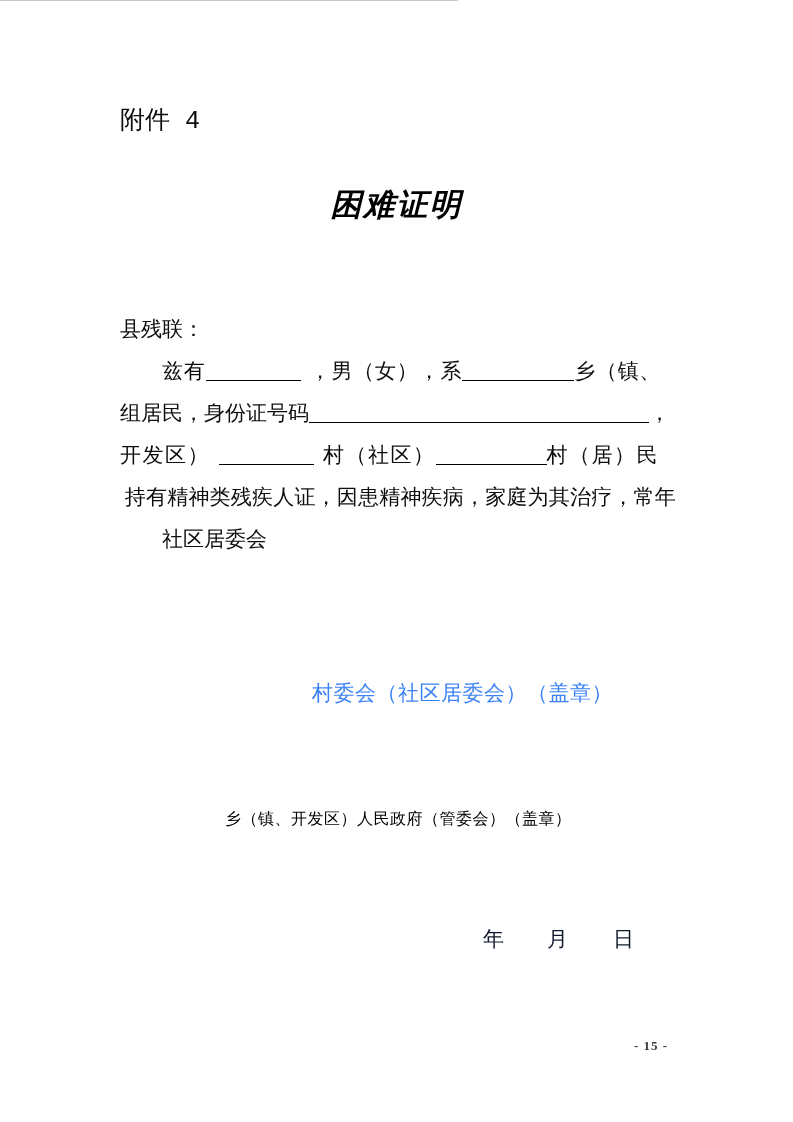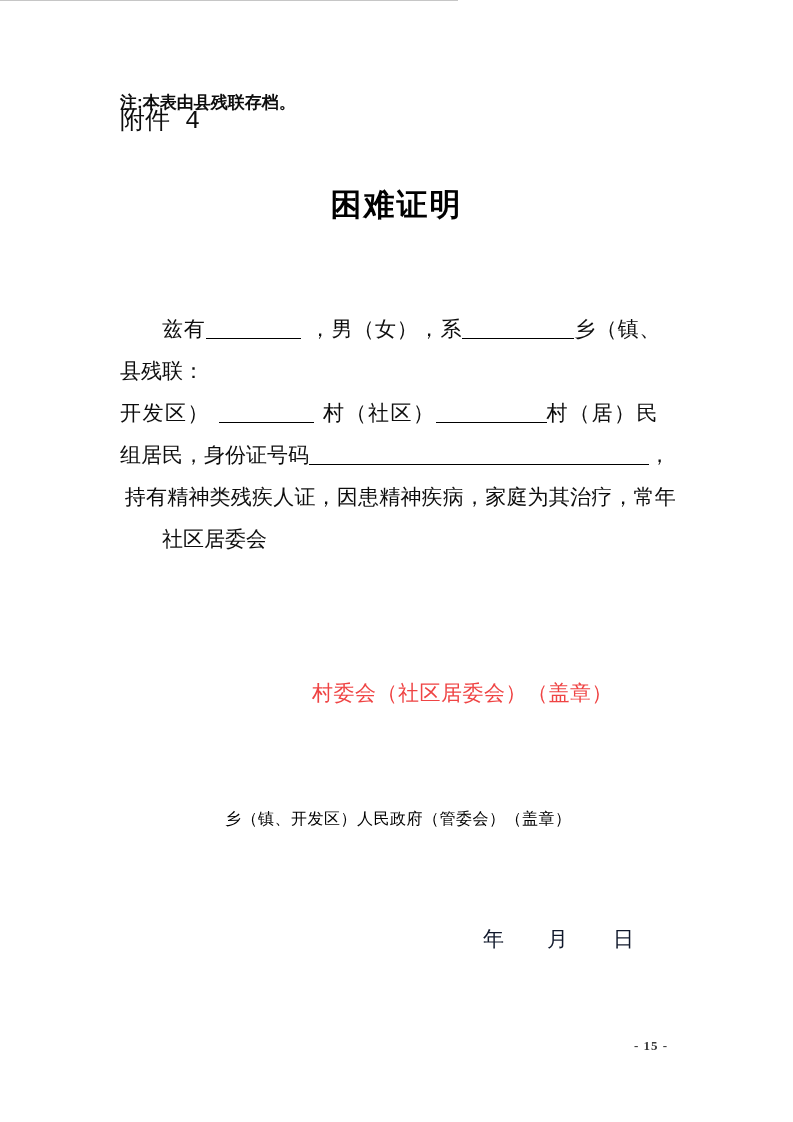--- a/index.html
+++ b/index.html
@@ -44,20 +44,21 @@
   .doc-title {
     position: absolute;
     left: 0; top: 186px;
     width: 793px;
     text-align: center;
     font-size: 31px;
     font-weight: bold;
     letter-spacing: 2px;
     line-height: 38px;
     color: #000000;
+    font-style: italic;
   }
 
   .content {
     position: absolute;
     left: 120px; top: 308px;
     width: 556px;
     font-size: 21px;
     line-height: 42px;
     color: #0d0d0d;
   }
@@ -79,21 +80,21 @@
   .b4 { width: 111px; }
   .b5 { width: 340px; }
   .sp { display: inline-block; width: 9px; }
 
   .sig-village {
     position: absolute;
     left: 312px; top: 681px;
     font-size: 21px;
     line-height: 25px;
     letter-spacing: 0.5px;
-    color: #ef4444;
+    color: #3b82f6;
     white-space: nowrap;
   }
 
   .sig-township {
     position: absolute;
     left: 225px; top: 806px;
     font-size: 16px;
     line-height: 25px;
     letter-spacing: 0.5px;
     color: #000000;
@@ -121,42 +122,41 @@
     font-weight: bold;
   }
 </style>
 </head>
 <body>
 
 <div class="page">
 
   <div class="top-hairline"></div>
 
-  <div class="note">注:本表由县残联存档。</div>
 
   <div class="attachment">附件 4</div>
 
   <div class="doc-title">困难证明</div>
 
   <div class="content">
 
+    <div class="line">
+      <span>县残联：</span>
+    </div>
+
     <div class="line indent line2">
       <span>兹有</span><span class="blank b1"></span><span class="sp"></span><span>，男（女），系</span><span class="blank b2"></span><span>乡（镇、</span>
     </div>
 
     <div class="line">
-      <span>县残联：</span>
+      <span>组居民，身份证号码</span><span class="blank b5"></span><span>，</span>
     </div>
 
     <div class="line line3">
       <span>开发区）</span><span class="sp"></span><span class="blank b3"></span><span class="sp"></span><span>村（社区）</span><span class="blank b4"></span><span>村（居）民</span>
-    </div>
-
-    <div class="line">
-      <span>组居民，身份证号码</span><span class="blank b5"></span><span>，</span>
     </div>
 
     <div class="line line5">
       <span>持有精神类残疾人证，因患精神疾病，家庭为其治疗，常年</span>
     </div>
 
 
     <div class="line indent">
       <span>社区居委会</span>
     </div>

